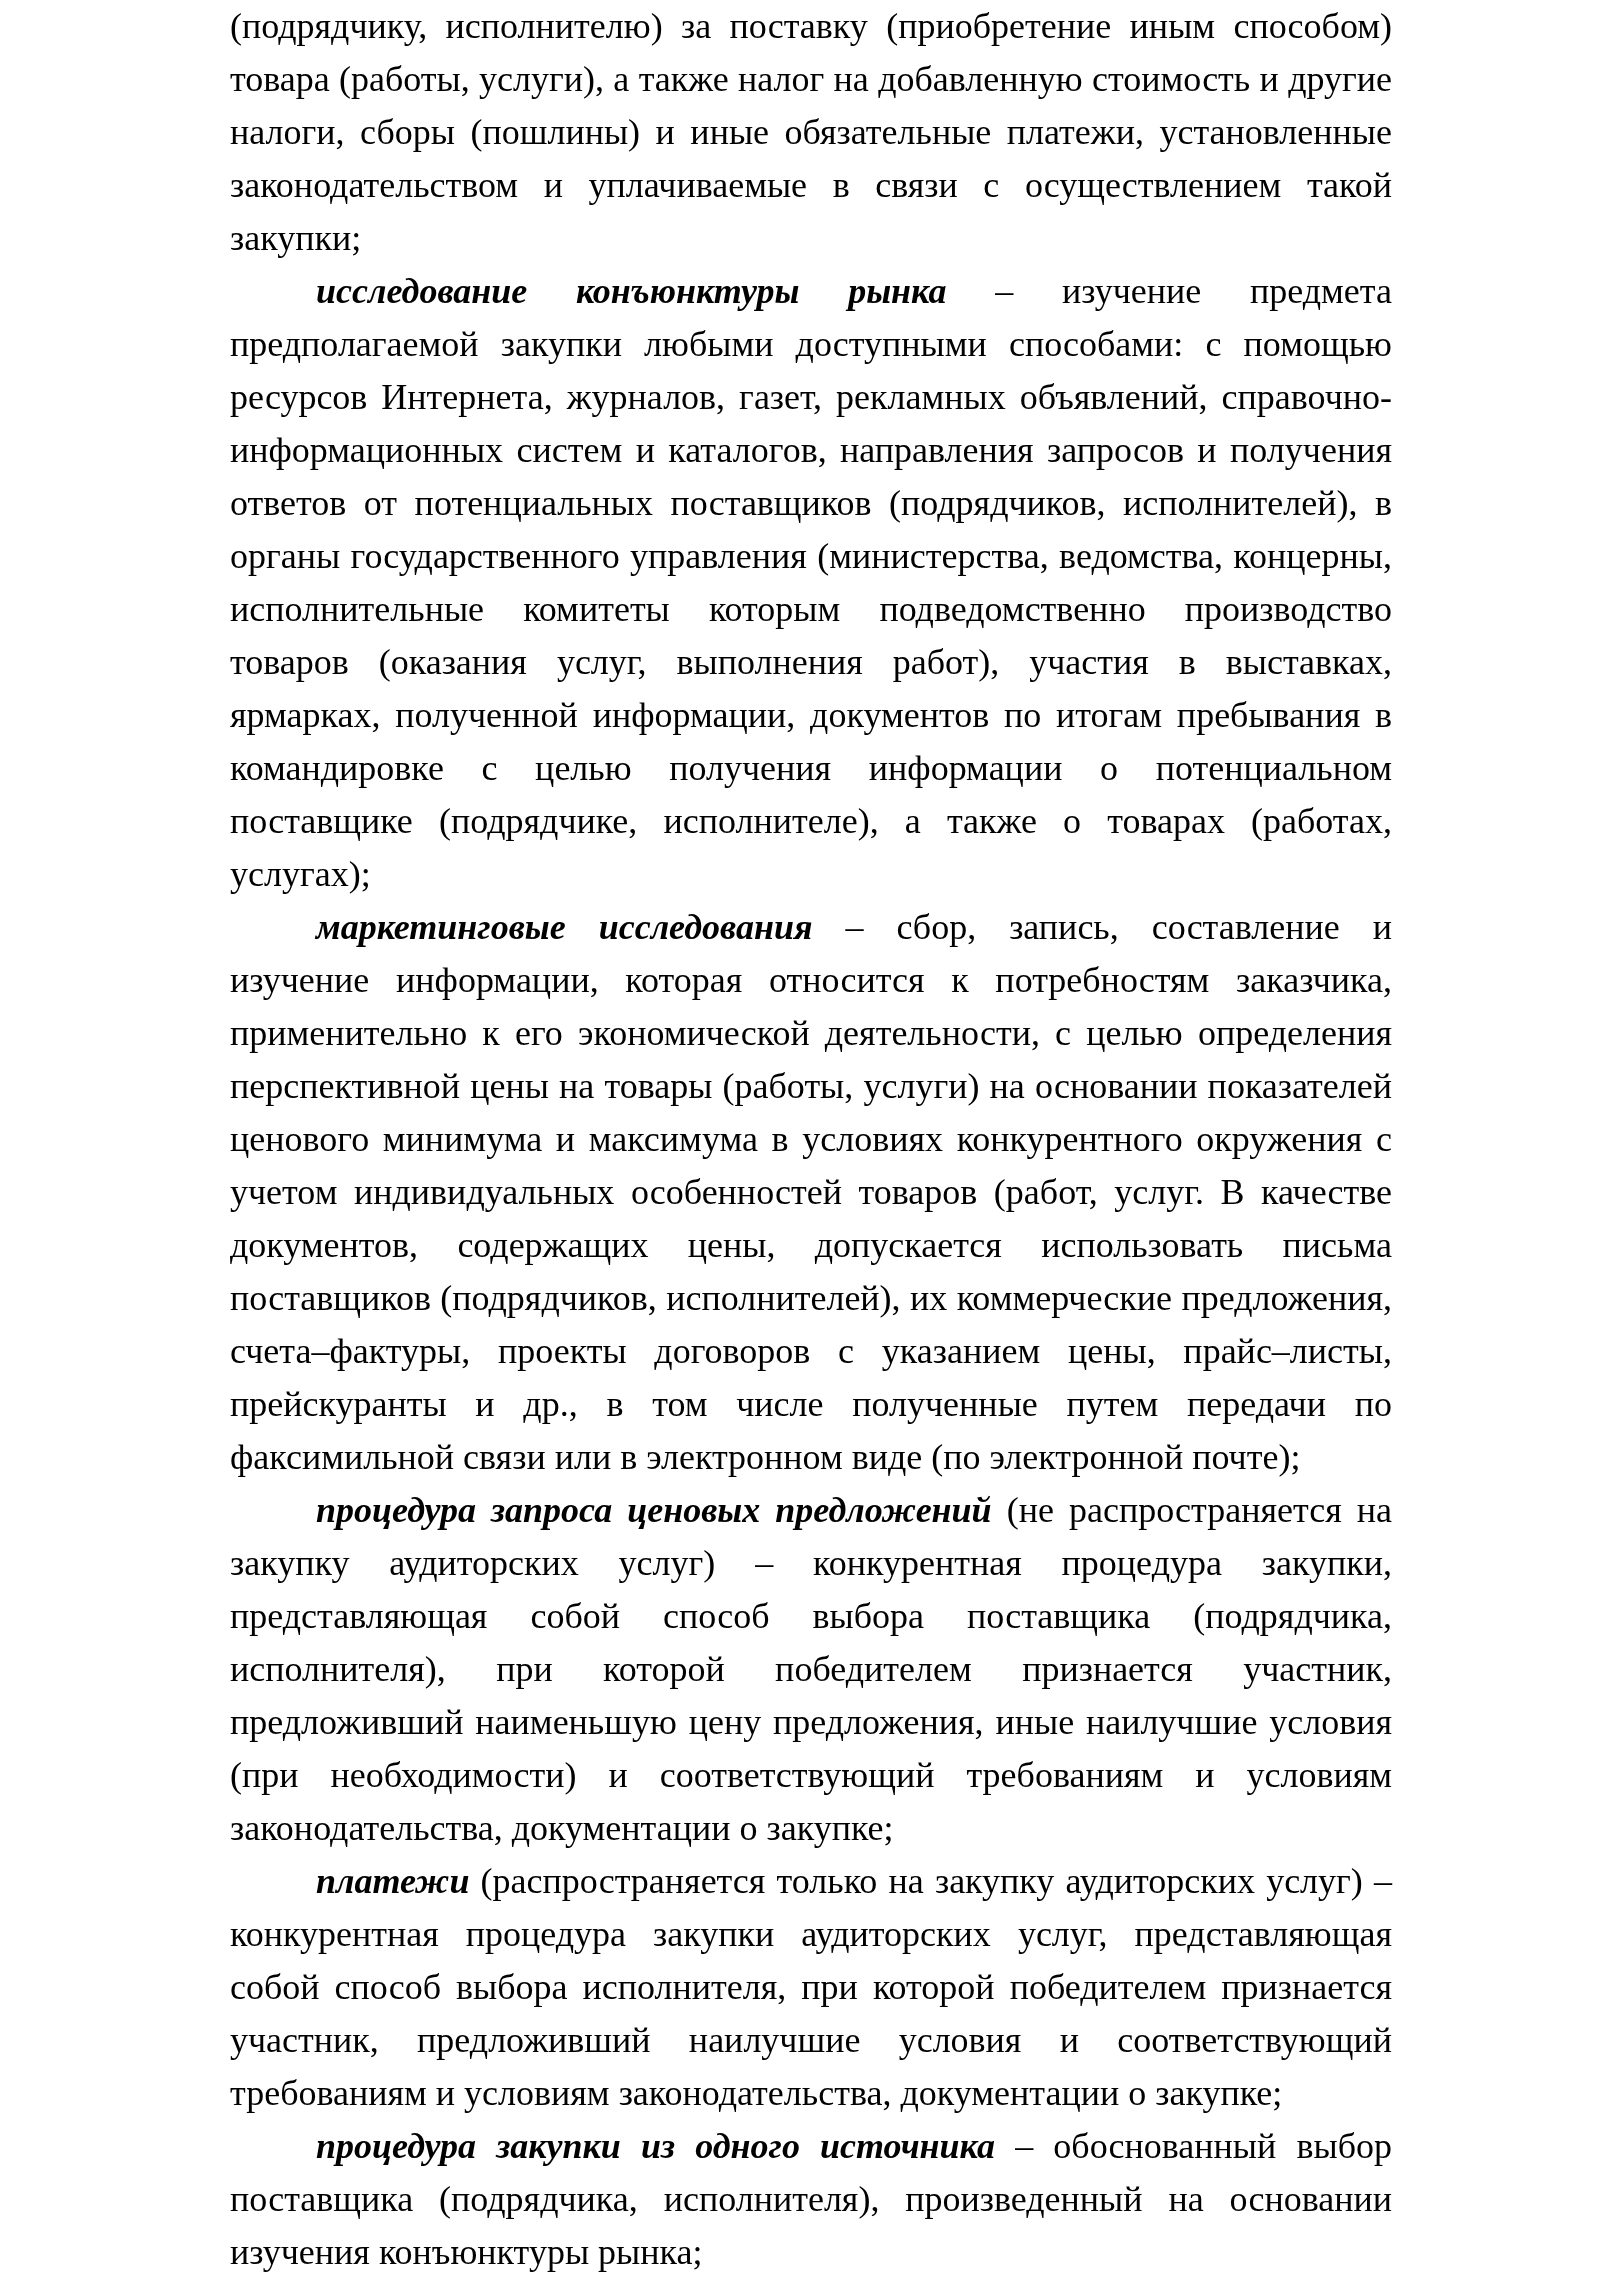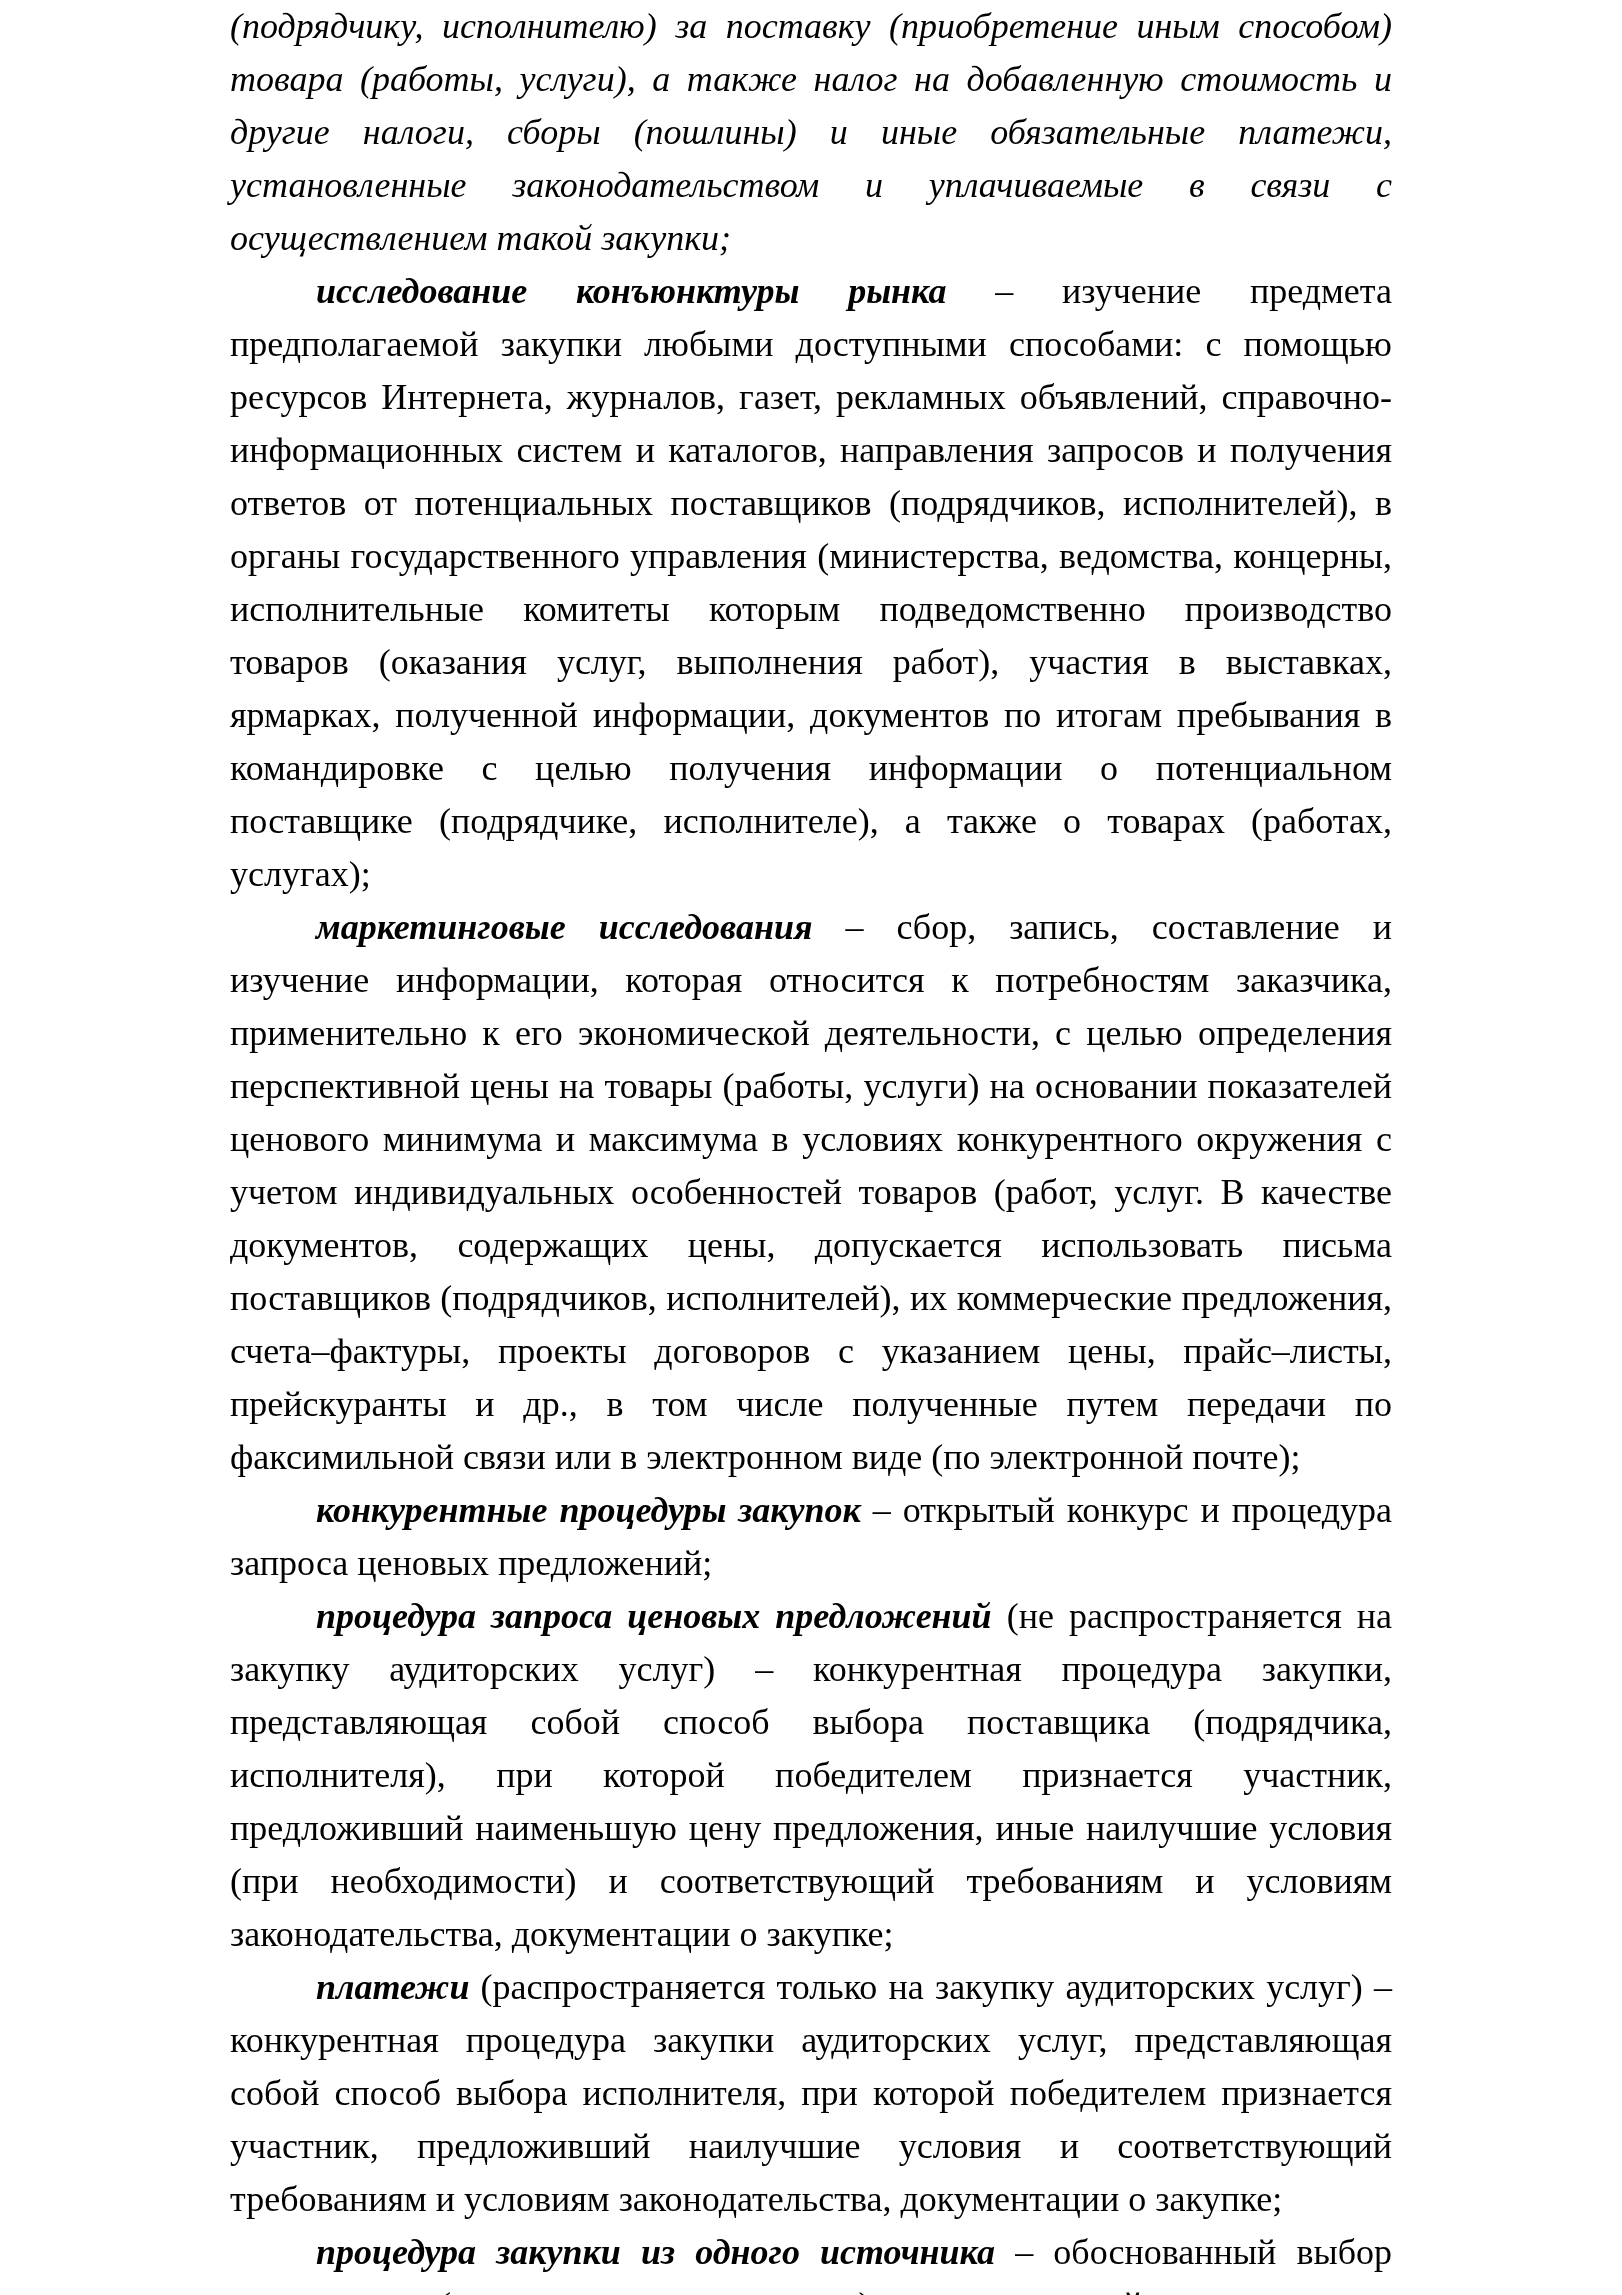--- a/index.html
+++ b/index.html
@@ -34,21 +34,20 @@
     -webkit-hyphens: manual;
   }
   p.para {
     margin: 0;
     padding: 0;
     text-indent: 86px;
     text-align: justify;
   }
   p.para.cont {
     text-indent: 0;
-    font-style: italic;
   }
   p.para:last-child {
     text-align-last: left;
   }
   .term {
     font-weight: bold;
     font-style: italic;
     margin-top: 36px;
   }
   
@@ -61,21 +60,20 @@
 
 <div class="page">
   <div class="text-column">
 
     <p class="para cont"><span>(подрядчику, исполнителю) за поставку (приобретение иным способом) товара (работы, услуги), а также налог на добавленную стоимость и другие налоги, сборы (пошлины) и иные обязательные платежи, установленные законодательством и уплачиваемые в связи с осуществлением такой закупки;</span></p>
 
     <p class="para"><span class="term">исследование конъюнктуры рынка</span><span> – изучение предмета предполагаемой закупки любыми доступными способами: с помощью ресурсов Интернета, журналов, газет, рекламных объявлений, справочно-информационных систем и каталогов, направления запросов и получения ответов от потенциальных поставщиков (подрядчиков, исполнителей), в органы государственного управления (министерства, ведомства, концерны, исполнительные комитеты которым подведомственно производство товаров (оказания услуг, выполнения работ), участия в выставках, ярмарках, полученной информации, документов по итогам пребывания в командировке с целью получения информации о потенциальном поставщике (подрядчике, исполнителе), а также о товарах (работах, услугах);</span></p>
 
     <p class="para"><span class="term">маркетинговые исследования</span><span> – сбор, запись, составление и изучение информации, которая относится к потребностям заказчика, применительно к его экономической деятельности, с целью определения перспективной цены на товары (работы, услуги) на основании показателей ценового минимума и максимума в условиях конкурентного окружения с учетом индивидуальных особенностей товаров (работ, услуг. В качестве документов, содержащих цены, допускается использовать письма поставщиков (подрядчиков, исполнителей), их коммерческие предложения, счета–фактуры, проекты договоров с указанием цены, прайс–листы, прейскуранты и др., в том числе полученные путем передачи по факсимильной связи или в электронном виде (по электронной почте);</span></p>
 
-    <p class="para"><span class="term">конкурентные процедуры закупок</span><span> – открытый конкурс и процедура запроса ценовых предложений;</span></p>
 
     <p class="para"><span class="term">процедура запроса ценовых предложений</span><span> (не распространяется на закупку аудиторских услуг) – конкурентная процедура закупки, представляющая собой способ выбора поставщика (подрядчика, исполнителя), при которой победителем признается участник, предложивший наименьшую цену предложения, иные наилучшие условия (при необходимости) и соответствующий требованиям и условиям законодательства, документации о закупке;</span></p>
 
     <p class="para"><span class="term">платежи</span><span> (распространяется только на закупку аудиторских услуг) – конкурентная процедура закупки аудиторских услуг, представляющая собой способ выбора исполнителя, при которой победителем признается участник, предложивший наилучшие условия и соответствующий требованиям и условиям законодательства, документации о закупке;</span></p>
 
     <p class="para"><span class="term">процедура закупки из одного источника</span><span> – обоснованный выбор поставщика (подрядчика, исполнителя), произведенный на основании изучения конъюнктуры рынка;</span></p>
 
   </div>
 </div>
 

